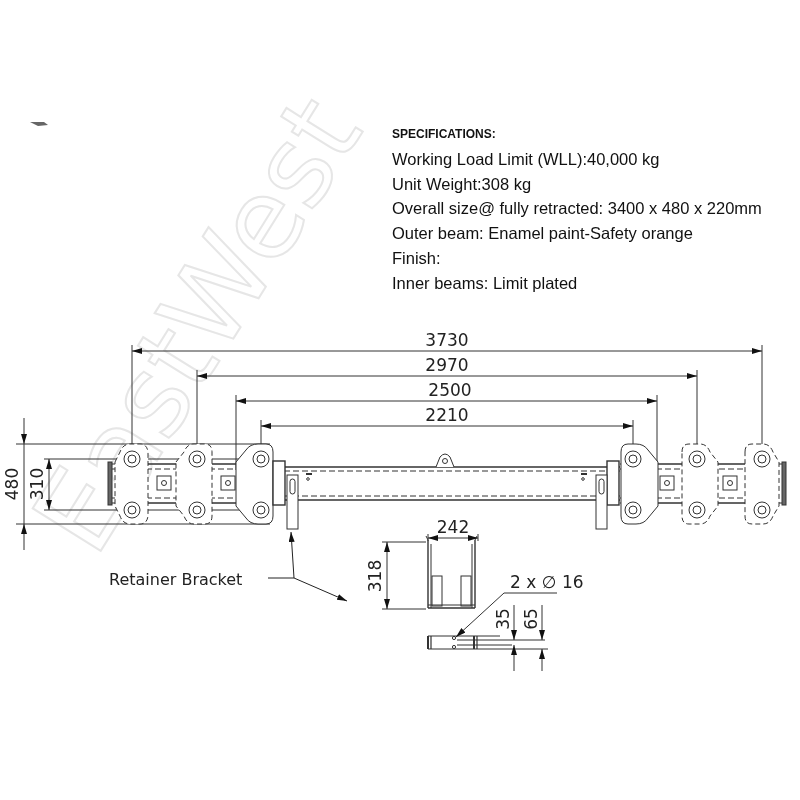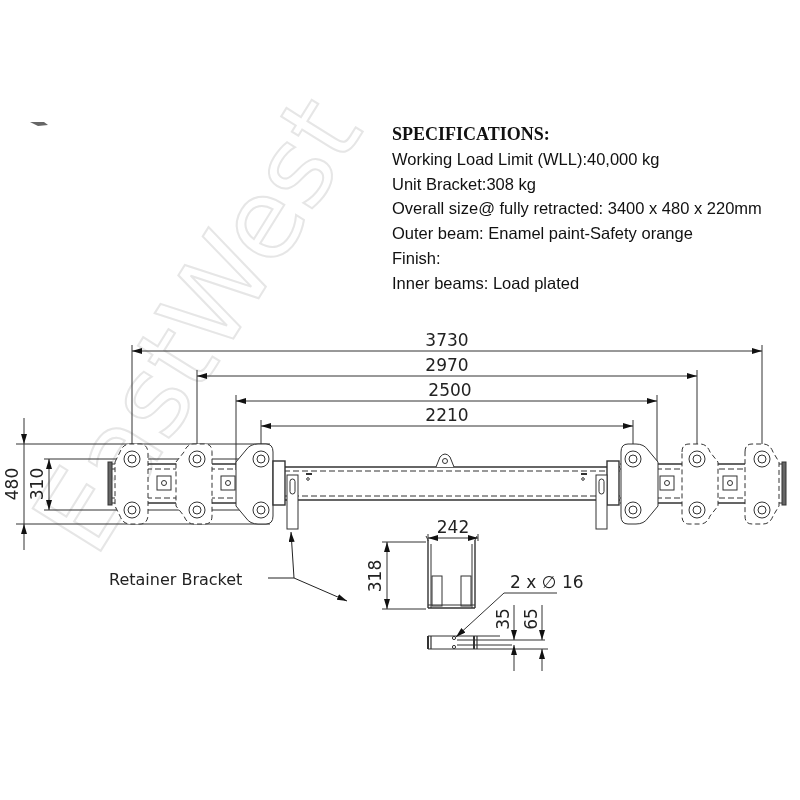--- a/index.html
+++ b/index.html
@@ -1,19 +1,19 @@
 <!DOCTYPE html>
 <html><head>
   <meta charset="utf-8">
   <style>
     html, body { margin: 0; padding: 0; background: #ffffff; }
     body { width: 800px; height: 800px; position: relative; overflow: hidden; font-family: "Liberation Sans", sans-serif; }
     .canvas { position: absolute; left: 0; top: 0; width: 800px; height: 800px; }
     .specs { position: absolute; left: 392px; top: 122px; color: #111; font-size: 16.5px; line-height: 24.8px; white-space: nowrap; }
-    .specs .title { font-weight: bold; font-size: 18px; font-family: Liberation Serif, serif; }
+    .specs .title { font-weight: bold; font-size: 12px; }
     .dimtxt { font-family: "DejaVu Sans", sans-serif; font-size: 17px; fill: #222; }
     .label { font-family: "DejaVu Sans", sans-serif; font-size: 16px; fill: #222; }
     .wm { font-family: "DejaVu Sans", sans-serif; font-size: 110px; fill: none; stroke: #e6e6e6; stroke-width: 2; }
   </style>
 </head>
 <body>
 
 <svg class="canvas" viewBox="0 0 800 800" width="800" height="800" xmlns="http://www.w3.org/2000/svg">
   <defs>
     <marker id="arr" viewBox="0 0 10 6" refX="10" refY="3" markerWidth="10" markerHeight="6" orient="auto-start-reverse" markerUnits="userSpaceOnUse">
@@ -195,18 +195,18 @@
     <line x1="542" y1="671" x2="542" y2="649" marker-end="url(#arr)"></line>
   </g>
   <text class="dimtxt" x="510" y="588">2 x ∅ 16</text>
   <text class="dimtxt" transform="translate(509,619) rotate(-90)" text-anchor="middle">35</text>
   <text class="dimtxt" transform="translate(537,619) rotate(-90)" text-anchor="middle">65</text>
 </svg>
 
 <div class="specs">
   <div class="title">SPECIFICATIONS:</div>
   <div>Working Load Limit (WLL):40,000 kg</div>
-  <div>Unit Bracket:308 kg</div>
+  <div>Unit Weight:308 kg</div>
   <div>Overall size@ fully retracted: 3400 x 480 x 220mm</div>
   <div>Outer beam: Enamel paint-Safety orange</div>
   <div>Finish:</div>
-  <div>Inner beams: Load plated</div>
+  <div>Inner beams: Limit plated</div>
 </div>
 
 </body></html>

